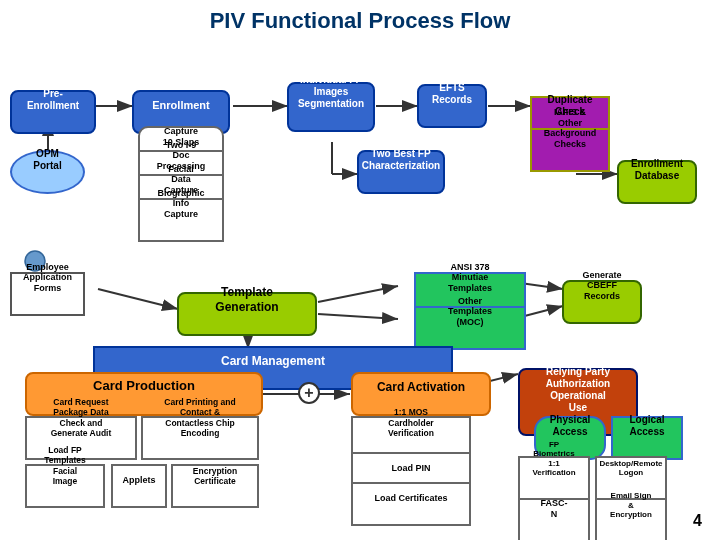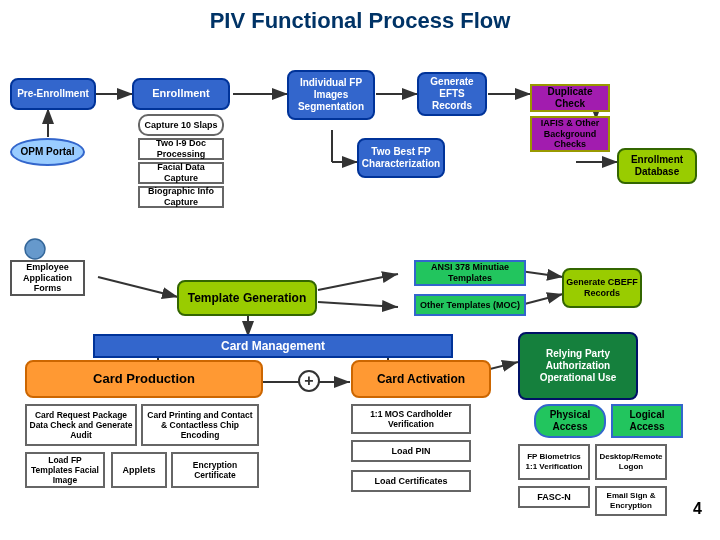--- a/index.html
+++ b/index.html
@@ -16,40 +16,40 @@
       height: 540px;
       background: #fff;
       position: relative;
       padding: 8px;
     }
     .title {
       text-align: center;
       font-size: 22px;
       font-weight: bold;
       color: #003366;
-      margin-bottom: 8px;
+      margin-bottom: 20px;
     }
     .flow-container {
       position: relative;
       width: 704px;
       height: 480px;
     }
 
     
     .box {
       position: absolute;
       border: 2px solid #a3a3a3;
       text-align: center;
       display: flex;
-      align-items: center;
+      align-items: flex-end;
       justify-content: center;
       font-size: 11px;
       font-weight: bold;
       color: #000;
-      padding: 1px;
+      padding: 20px;
       line-height: 1.2;
     }
     .box-blue {
       background: #3366cc;
       color: #fff;
       border-color: #003399;
     }
     .box-yellow {
       background: #a21caf;
       color: #000;
@@ -70,23 +70,24 @@
       color: #000;
       border-color: #3366cc;
       margin-left: 16px;
     }
     .box-white {
       background: #fff;
       color: #000;
       border-color: #666;
     }
     .box-darkblue {
-      background: #15803d;
+      background: #c2410c;
       color: #fff;
       border-color: #001166;
+      margin-top: 24px;
     }
     .oval {
       border-radius: 50%;
       background: #99ccff;
       border-color: #3366cc;
     }
     .rounded {
       border-radius: 8px;
     }
 

